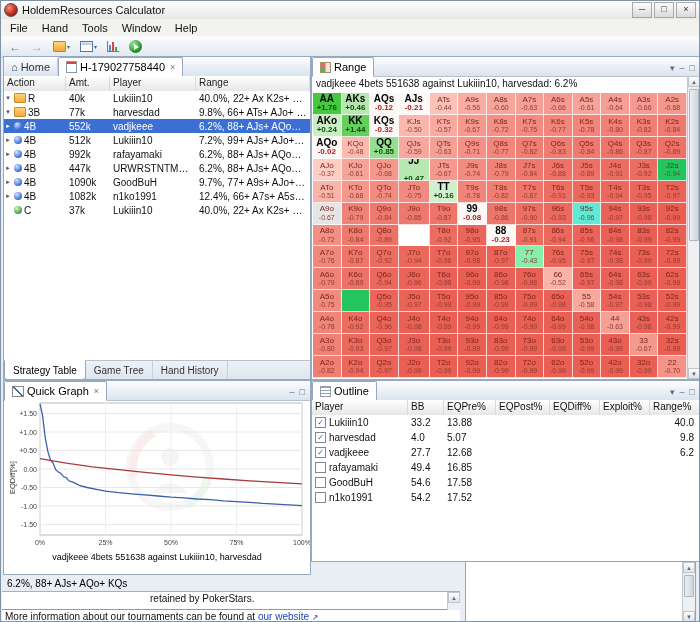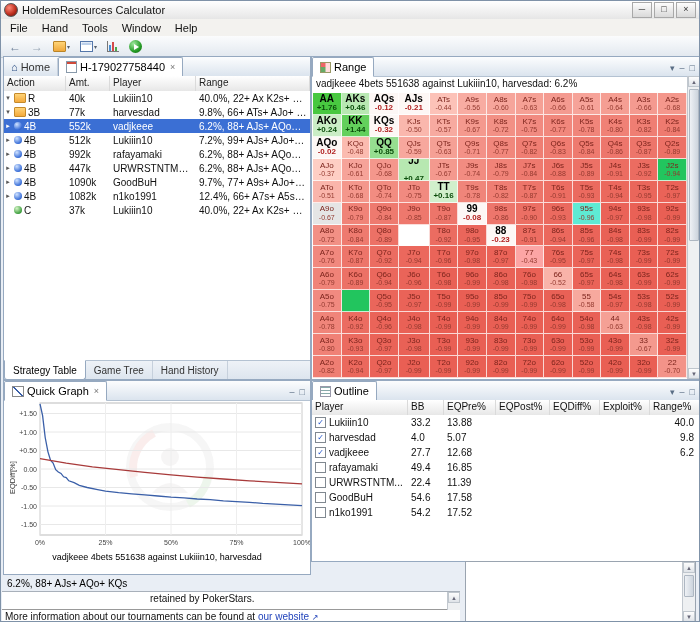--- a/index.html
+++ b/index.html
@@ -679,21 +679,21 @@
           <span class="rc-val">-0.96</span>
         </div>
         <div class="range-cell" style="background: rgb(233, 97, 86);">
           <span class="rc-hand">97o</span>
           <span class="rc-val">-0.98</span>
         </div>
         <div class="range-cell" style="background: rgb(234, 99, 88);">
           <span class="rc-hand">87o</span>
           <span class="rc-val">-0.97</span>
         </div>
-        <div class="range-cell" style="background: #fca5a5;">
+        <div class="range-cell" style="background: #86efac;">
           <span class="rc-hand">77</span>
           <span class="rc-val">-0.43</span>
         </div>
         <div class="range-cell" style="background: rgb(234, 102, 91);">
           <span class="rc-hand">76s</span>
           <span class="rc-val">-0.95</span>
         </div>
         <div class="range-cell" style="background: rgb(234, 99, 88);">
           <span class="rc-hand">75s</span>
           <span class="rc-val">-0.97</span>
@@ -1096,32 +1096,20 @@
           <span class="o-cell">49.4</span>
           <span class="o-cell">16.85</span>
           <span class="o-cell"></span>
           <span class="o-cell"></span>
           <span class="o-cell"></span>
           <span class="o-cell o-range"></span>
         </div>
         <div class="o-row">
           <span class="o-cell o-player">
             <span class="cb"></span>
-            <span>URWRSTNTM...</span>
-          </span>
-          <span class="o-cell">22.4</span>
-          <span class="o-cell">11.39</span>
-          <span class="o-cell"></span>
-          <span class="o-cell"></span>
-          <span class="o-cell"></span>
-          <span class="o-cell o-range"></span>
-        </div>
-        <div class="o-row">
-          <span class="o-cell o-player">
-            <span class="cb"></span>
             <span>GoodBuH</span>
           </span>
           <span class="o-cell">54.6</span>
           <span class="o-cell">17.58</span>
           <span class="o-cell"></span>
           <span class="o-cell"></span>
           <span class="o-cell"></span>
           <span class="o-cell o-range"></span>
         </div>
         <div class="o-row">

